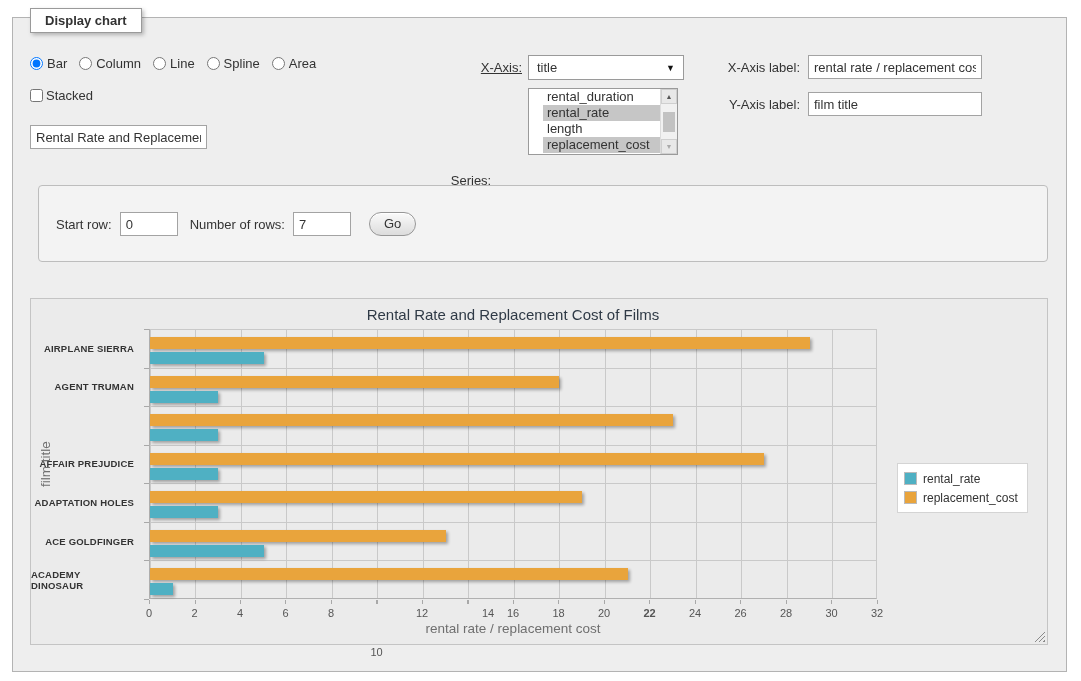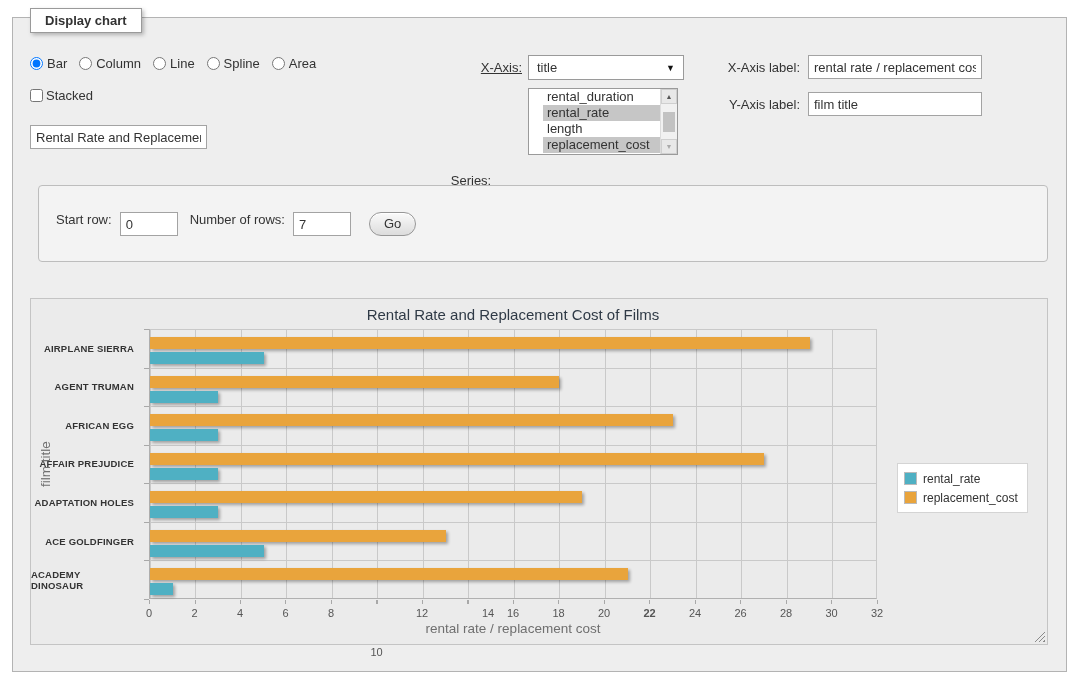--- a/index.html
+++ b/index.html
@@ -44,21 +44,21 @@
     font-size:7px; color:#555; }
   .sb-up { top:0; } .sb-dn { bottom:0; color:#aaa; }
   .sb-thumb { position:absolute; left:2px; width:12px; top:23px; height:20px; background:#c2c2c2; }
 
   .axfield-lbl { position:absolute; width:85px; text-align:right; left:715px; }
   .axfield-input { position:absolute; left:808px; width:174px; }
 
   
   .rows-panel { position:absolute; left:38px; top:185px; width:1010px; height:77px;
     background:#f3f3f3; border:1px solid #bdbdbd; border-radius:4px; }
-  .rows-panel .inner { position:absolute; left:17px; top:26px; display:flex; }
+  .rows-panel .inner { position:absolute; left:17px; top:26px; display:flex; align-items:center; }
   .rows-panel input { width:58px; margin:0 12px 0 8px; }
   .go-btn { margin-left:6px; padding:3px 14px 4px; font-size:13px; color:#333;
     background:linear-gradient(#fafafa,#dcdcdc); border:1px solid #979797;
     border-radius:13px; box-shadow:inset 0 1px 0 #fff; cursor:pointer;
     font-family:"Liberation Sans",sans-serif; }
 
   
   .chart-box { position:absolute; left:30px; top:298px; width:1018px; height:347px;
     background:#ebebeb; border:1px solid #c4c4c4; }
   .chart-title { position:absolute; left:118px; top:7px; width:728px; text-align:center;
@@ -163,21 +163,20 @@
       <input type="text" value="7" style="">
       <button class="go-btn">Go</button>
     </div>
   </div>
 
   <div class="chart-box">
     <div class="chart-title">Rental Rate and Replacement Cost of Films</div>
     <div class="cat-labels" id="cat-labels">
         <div class="cat-label" style="top: 0px;">AIRPLANE SIERRA</div>
         <div class="cat-label" style="top: 38.5714px;">AGENT TRUMAN</div>
-        <div class="cat-label" style="top: 77.1429px;">AFRICAN EGG</div>
         <div class="cat-label" style="top: 115.714px;">AFFAIR PREJUDICE</div>
         <div class="cat-label" style="top: 154.286px;">ADAPTATION HOLES</div>
         <div class="cat-label" style="top: 192.857px;">ACE GOLDFINGER</div>
         <div class="cat-label" style="top: 231.429px;">ACADEMY DINOSAUR</div>
       </div>
     <div class="y-ticks"></div>
     <div class="plot" id="plot">
         <div class="bar" style="top: 8px; width: 659.522px; background: rgb(233, 164, 60); height: 12px;"></div>
         <div class="bar" style="top: 23px; width: 113.522px; background: rgb(79, 176, 195); height: 12px;"></div>
         <div class="bar" style="top: 46.5714px; width: 409.272px; background: rgb(233, 164, 60); height: 12px;"></div>

